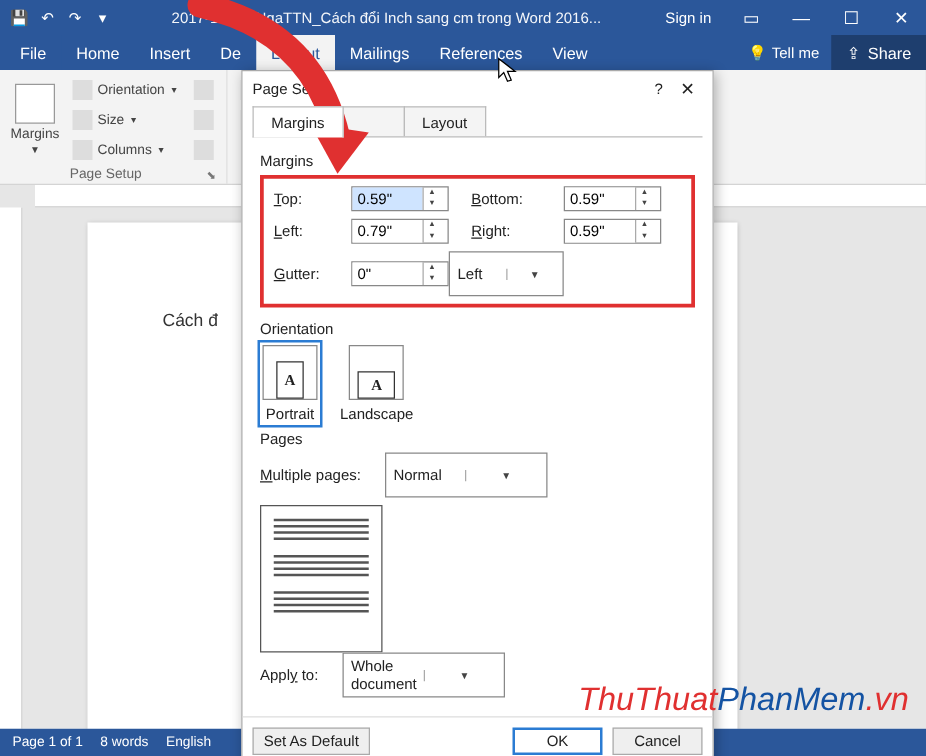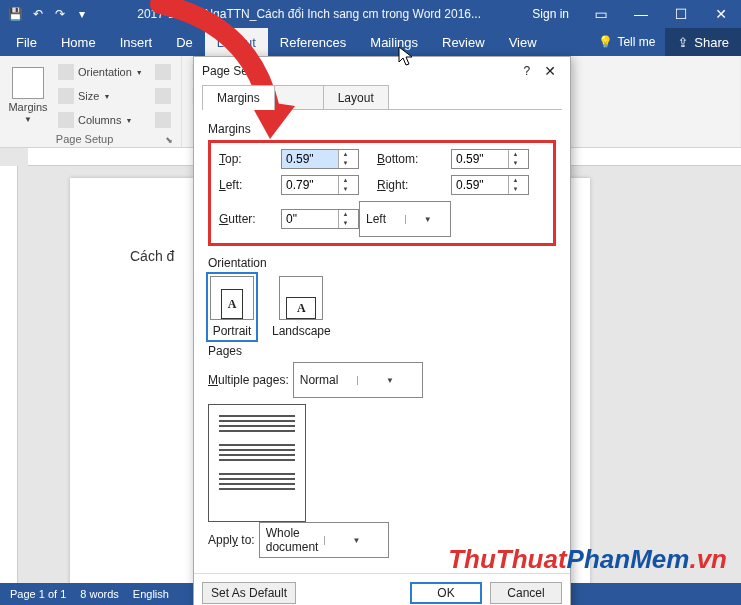--- a/index.html
+++ b/index.html
@@ -72,38 +72,38 @@
 
 .orientation { margin-top: 10px; }
 .orient-opts { display: flex; gap: 14px; margin-top: 4px; }
 .orient { display: flex; flex-direction: column; align-items: center; gap: 4px; padding: 2px; }
 .orient .thumb { width: 44px; height: 44px; border: 1px solid #888; display: flex; align-items: flex-end; justify-content: center; background: #fff; }
 .orient.sel { outline: 2px solid #2b7cd3; }
 .orient .thumb .p { width: 22px; height: 30px; border: 1px solid #333; position: relative; display:flex; align-items:center; justify-content:center; font-family: serif; font-weight:bold; }
 .orient .thumb .l { width: 30px; height: 22px; border: 1px solid #333; position: relative; display:flex; align-items:center; justify-content:center; font-family: serif; font-weight:bold; }
 
 .pages-sec, .preview-sec, .apply-sec { }
-.pages-row, .apply-row { display: flex; align-items: center; gap: 4px; }
+.pages-row, .apply-row { display: flex; align-items: center; gap: 19px; }
 .pages-row .combo, .apply-row .combo { width: 130px; }
 
 .preview-box { width: 98px; height: 118px; border: 1px solid #555; margin-top: 6px; padding: 10px 10px; background: #fff; display: flex; flex-direction: column; gap: 3px; }
 .preview-box .ln { height: 2px; background: #555; }
 .preview-box .gap { height: 6px; }
 
 .dlg-buttons { display: flex; align-items: center; padding: 8px 8px 10px 8px; gap: 8px; border-top: 1px solid #ddd; }
 .dlg-buttons .left { }
 .dlg-buttons .sp { flex: 1; }
 .btn { min-width: 72px; height: 22px; background: #efefef; border: 1px solid #aaa; font-size: 12px; display: inline-flex; align-items: center; justify-content: center; padding: 0 8px; }
 .btn.primary { border: 2px solid #2b7cd3; background: #fff; }
 
 
 .arrow { position: absolute; left: 140px; top: -6px; width: 200px; height: 160px; pointer-events: none; }
 
 
-.watermark { position: absolute; right: 14px; bottom: 30px; font-size: 26px; font-weight: 700; font-style: italic; }
+.watermark { position: absolute; right: 14px; bottom: 30px; font-size: 26px; font-weight: 400; font-style: italic; }
 .watermark .a { color: #e03030; }
 .watermark .b { color: #1453a3; }
 
 
 .cursor { position: absolute; left: 398px; top: 46px; font-size: 18px; color: #000; pointer-events: none; }
 </style>
 </head>
 <body>
 
 <div class="titlebar">
@@ -120,23 +120,22 @@
   <div class="wbtn">☐</div>
   <div class="wbtn">✕</div>
 </div>
 
 <div class="ribbon-tabs">
   <div class="tab file">File</div>
   <div class="tab">Home</div>
   <div class="tab">Insert</div>
   <div class="tab">De</div>
   <div class="tab active">Layout</div>
+  <div class="tab">Mailings</div>
   <div class="tab">References</div>
-  <div class="tab">Mailings</div>
-  <div class="tab">Review</div>
   <div class="tab">View</div>
   <div class="spacer"></div>
   <div class="tellme">
     <span>💡</span>
     <span>Tell me</span>
   </div>
   <div class="share">
     <span>⇪</span>
     <span>Share</span>
   </div>

